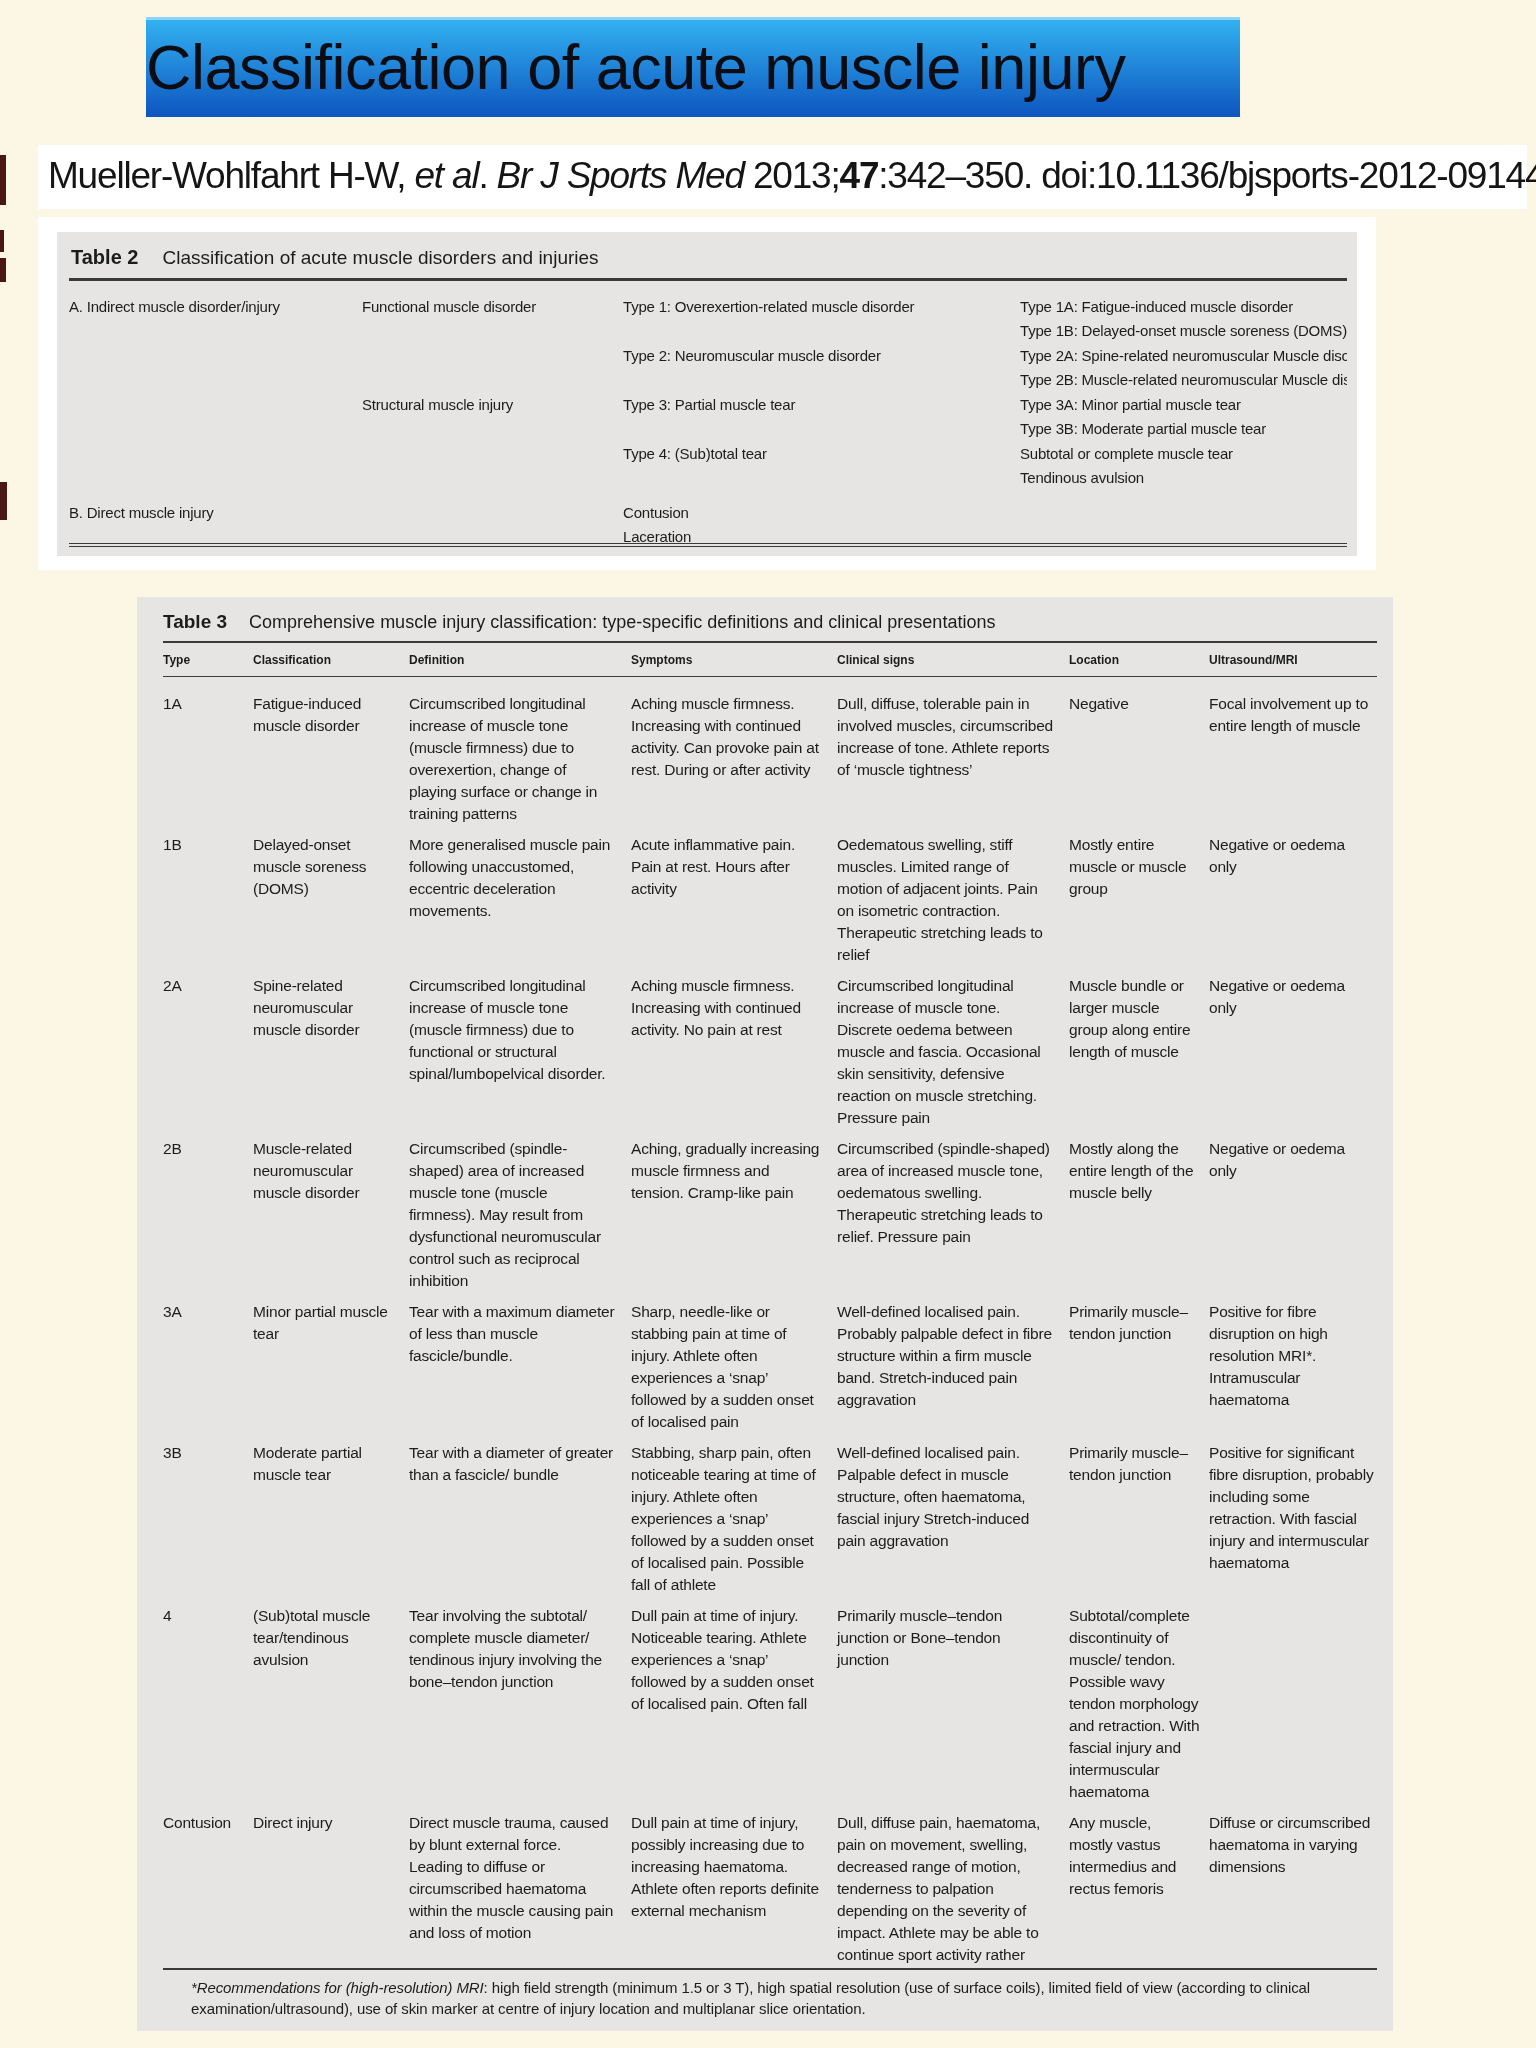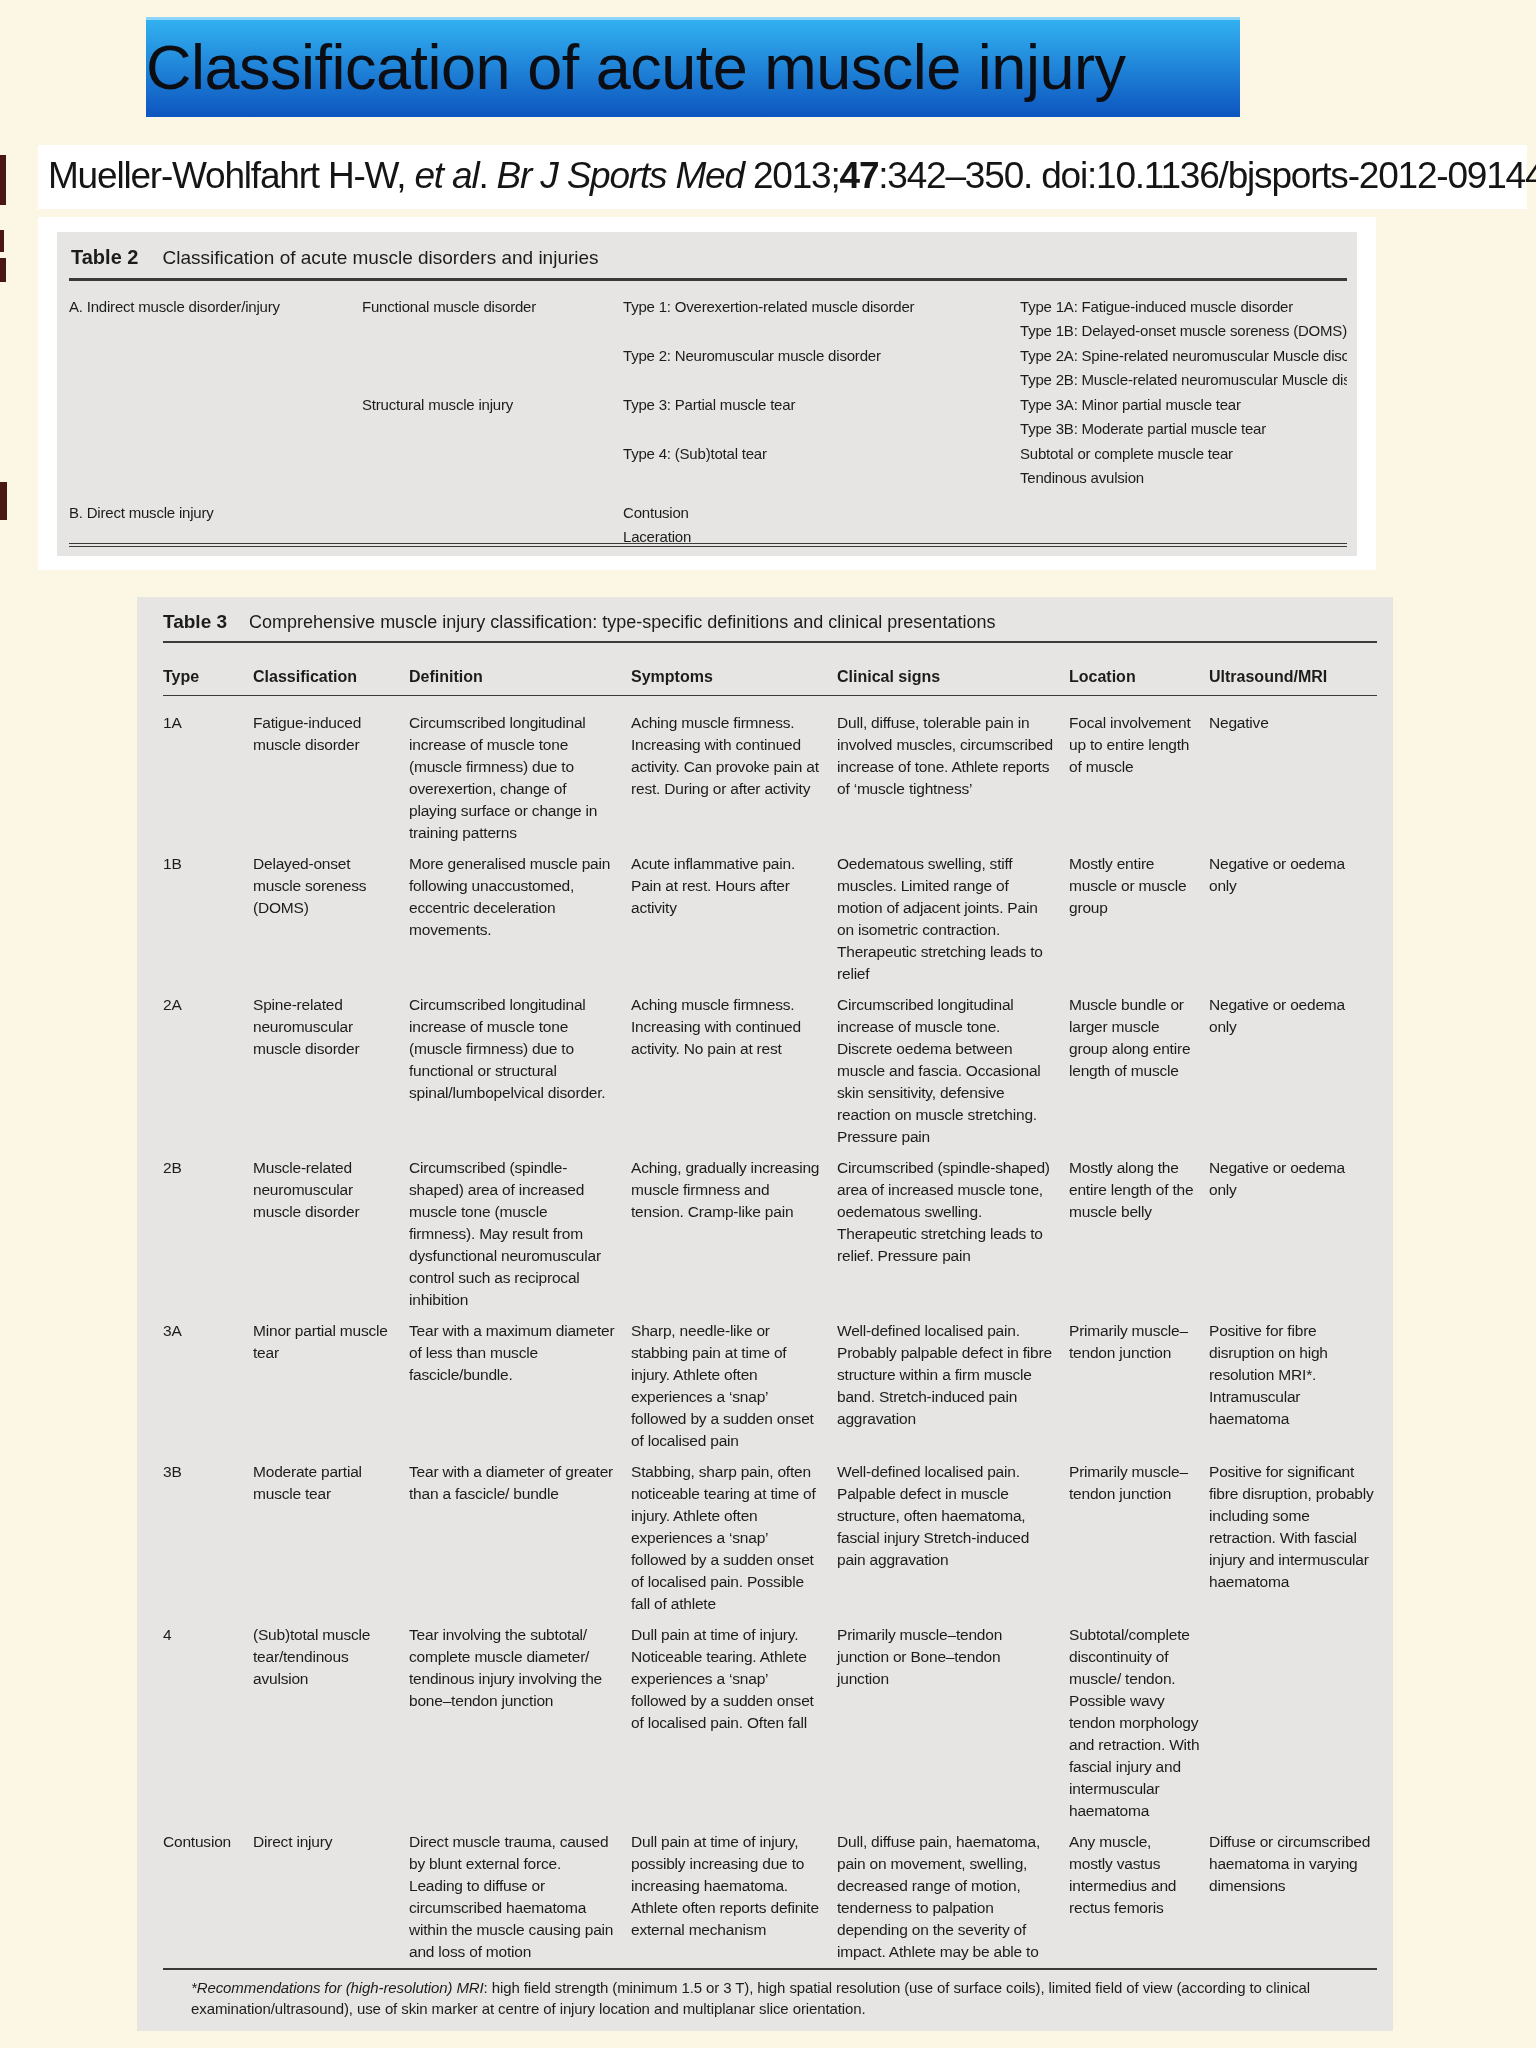--- a/index.html
+++ b/index.html
@@ -55,21 +55,21 @@
   #table3{
     position:absolute;left:137px;top:597px;width:1256px;height:1434px;
     background:var(--panel-bg,#e6e5e3);
     box-sizing:border-box;padding:12px 16px 12px 26px;
     display:flex;flex-direction:column;
   }
   .t3-title{font-size:18px;margin:2px 0 8px 0;}
   .t3-title .lbl{font-weight:bold;font-size:19px;}
   .t3-title .cap{margin-left:22px;}
   .t3grid{display:grid;grid-template-columns:90px 156px 222px 206px 232px 140px 1fr;}
-  #t3-header{font-size:16px;font-weight:bold;padding:25px 0 9px;}
+  #t3-header{font-size:12px;font-weight:bold;padding:10px 0 9px;}
   .rule-mid{border-bottom:2.5px solid #3a3a3a;}
   .rule-thin{border-bottom:1.5px solid #3a3a3a;}
   #t3-rows{flex:1;overflow:hidden;padding-top:16px;}
   .t3row{margin-bottom:9px;}
   .t3cell{font-size:15.5px;line-height:22px;letter-spacing:-0.2px;padding-right:14px;}
   .t3cell:last-child{padding-right:2px;}
   #t3-footnote{font-size:15px;line-height:21px;padding:7px 4px 0 0;letter-spacing:-0.1px;margin-left:28px;}
   #t3-footnote .it{font-style:italic;}
 </style>
 </head>
@@ -176,22 +176,22 @@
       <div class="t3hcell">Ultrasound/MRI</div>
     </div>
   <div class="rule-thin"></div>
   <div id="t3-rows">
       <div class="t3row t3grid">
         <div class="t3cell">1A</div>
         <div class="t3cell">Fatigue-induced muscle disorder</div>
         <div class="t3cell">Circumscribed longitudinal increase of muscle tone (muscle firmness) due to overexertion, change of playing surface or change in training patterns</div>
         <div class="t3cell">Aching muscle firmness. Increasing with continued activity. Can provoke pain at rest. During or after activity</div>
         <div class="t3cell">Dull, diffuse, tolerable pain in involved muscles, circumscribed increase of tone. Athlete reports of ‘muscle tightness’</div>
+        <div class="t3cell">Negative</div>
         <div class="t3cell">Focal involvement up to entire length of muscle</div>
-        <div class="t3cell">Negative</div>
       </div>
       <div class="t3row t3grid">
         <div class="t3cell">1B</div>
         <div class="t3cell">Delayed-onset muscle soreness (DOMS)</div>
         <div class="t3cell">More generalised muscle pain following unaccustomed, eccentric deceleration movements.</div>
         <div class="t3cell">Acute inflammative pain. Pain at rest. Hours after activity</div>
         <div class="t3cell">Oedematous swelling, stiff muscles. Limited range of motion of adjacent joints. Pain on isometric contraction. Therapeutic stretching leads to relief</div>
         <div class="t3cell">Mostly entire muscle or muscle group</div>
         <div class="t3cell">Negative or oedema only</div>
       </div>

